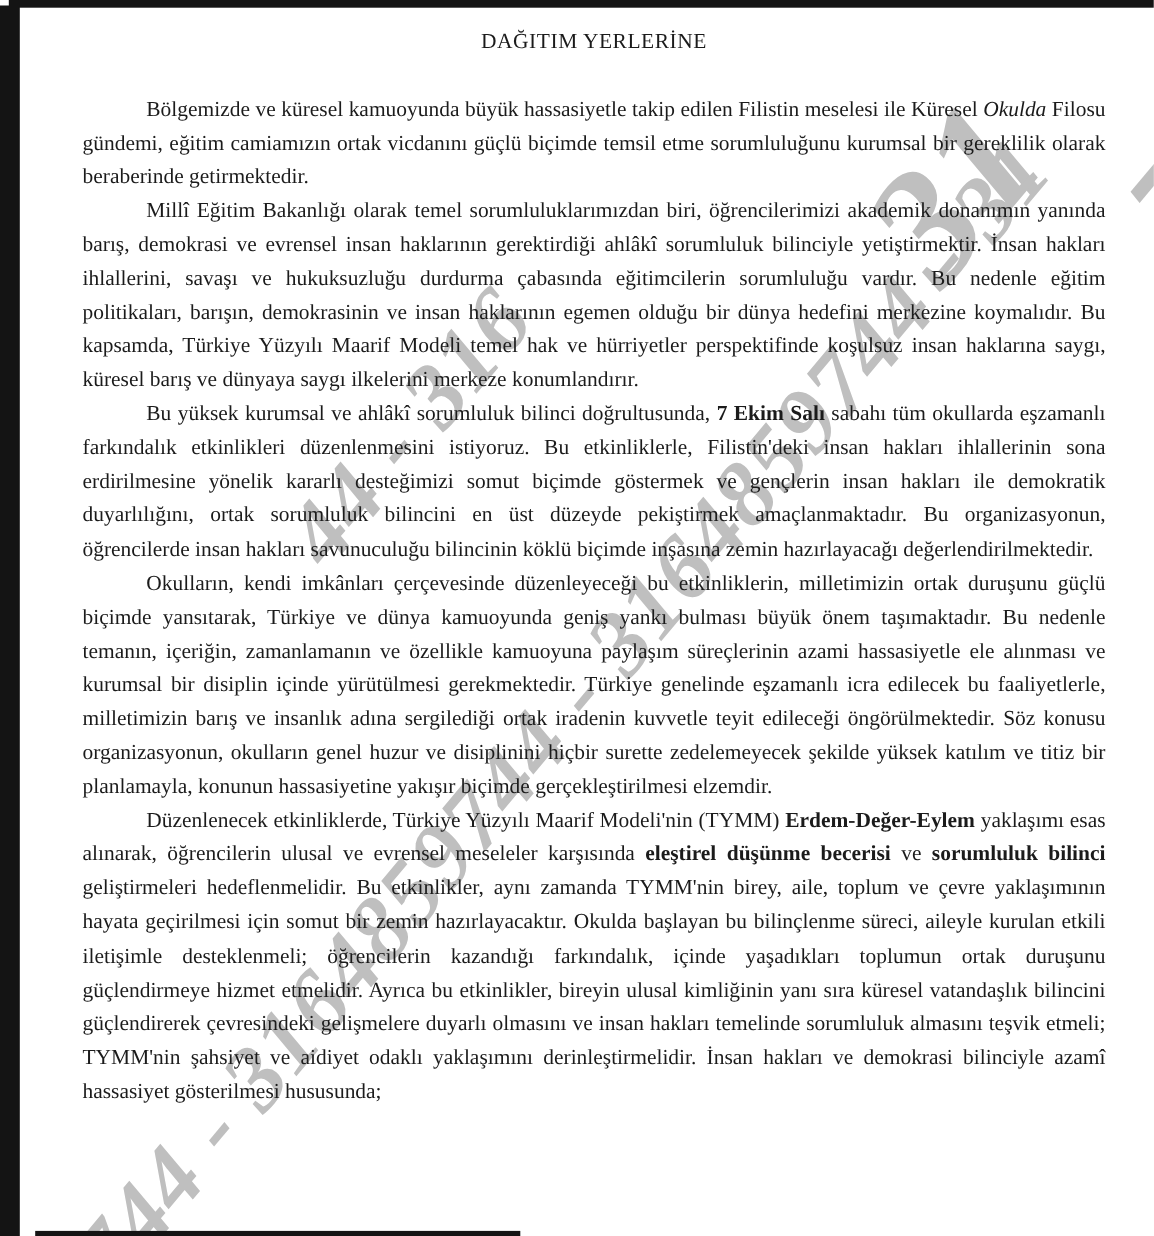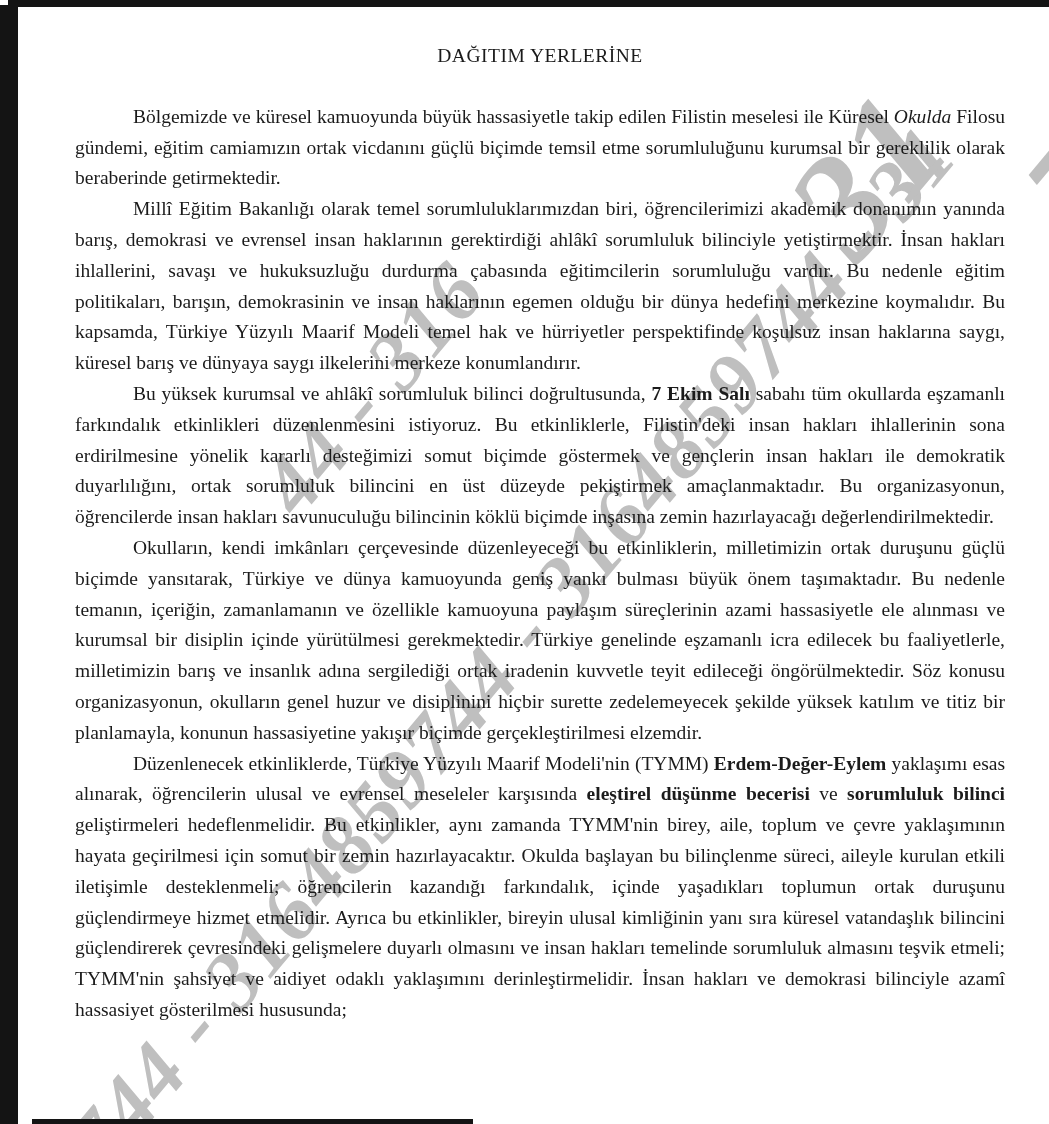--- a/index.html
+++ b/index.html
@@ -82,21 +82,21 @@
   }
   .subject-line {
     white-space: nowrap;
   }
   .subject-label {
     display: inline-block;
     width: 62px;
   }
   .heading {
     text-align: center;
-    margin-top: 31px;
+    margin-top: 14px;
     margin-bottom: 30px;
     letter-spacing: 0.5px;
   }
   .body-text p {
     margin: 0;
     text-align: justify;
     text-indent: 58px;
   }
   .seg-bold { font-weight: bold; margin-top: 40px; }
   .seg-italic { font-style: italic; }

